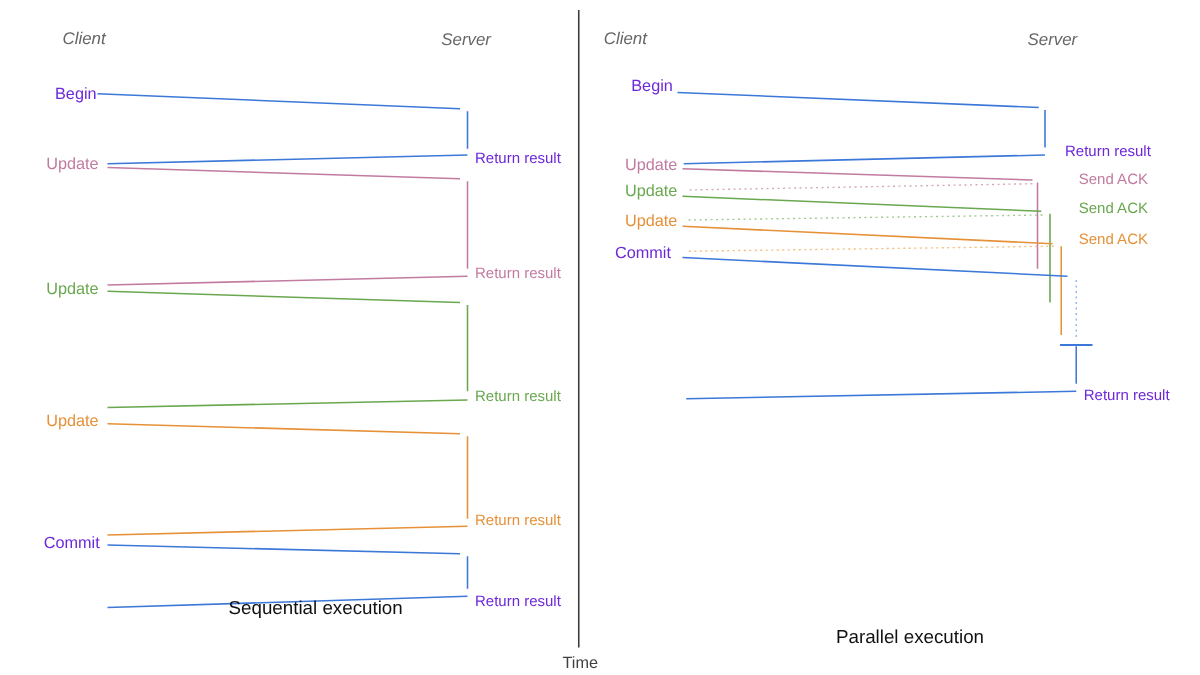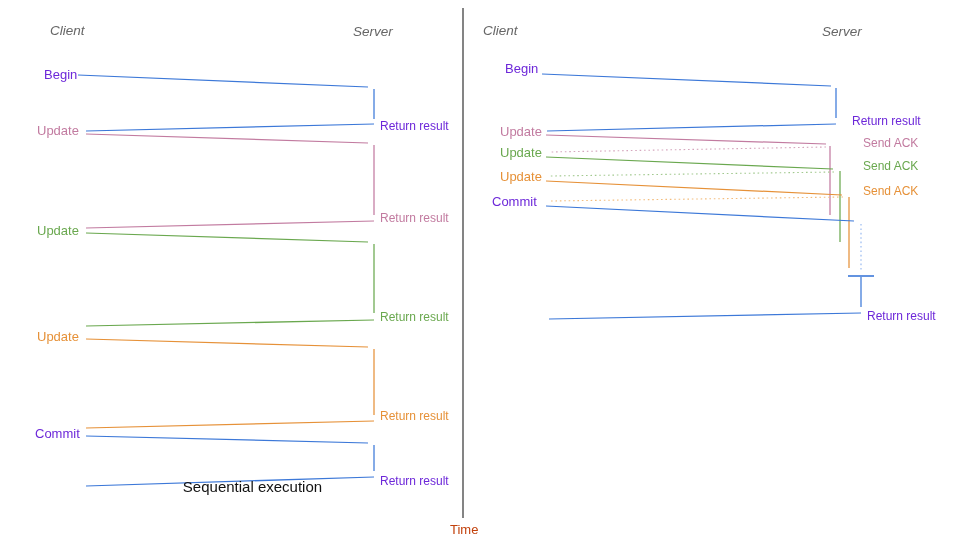--- a/index.html
+++ b/index.html
@@ -9,21 +9,21 @@
   }
   #diagram-svg{position:absolute;left:0;top:0;}
   .lbl{position:absolute;white-space:nowrap;font-size:13px;line-height:14px;}
   .hdr{font-style:italic;font-size:13.5px;color:#666666;}
   .resp{font-size:12px;}
   .ttl{font-size:15px;color:#111111;text-align:center;}
   .c-blue{color:#6d28d9;}
   .c-pink{color:#c27ba0;}
   .c-green{color:#6aa84f;}
   .c-orange{color:#e69138;}
-  .c-dark{color:#c2410c;}
+  .c-dark{color:#404040;}
   path{fill:none;stroke-width:1.25;}
   path.dash{stroke-width:1.1;stroke-dasharray:1.6 2.8;}
   path.bar{stroke-width:1.6;}
 </style>
 </head>
 <body>
 
 <div id="stage">
 
   <svg id="diagram-svg" width="960" height="540" viewBox="0 0 960 540">
@@ -127,16 +127,17 @@
   <div class="lbl c-green" style="left:500px;top:146px;">Update</div>
   <div class="lbl c-orange" style="left:500px;top:170px;">Update</div>
   <div class="lbl c-blue" style="left:492px;top:195px;">Commit</div>
 
   <div class="lbl resp c-blue" style="left:852px;top:114px;">Return result</div>
   <div class="lbl resp c-pink" style="left:863px;top:136px;">Send ACK</div>
   <div class="lbl resp c-green" style="left:863px;top:159px;">Send ACK</div>
   <div class="lbl resp c-orange" style="left:863px;top:184px;">Send ACK</div>
   <div class="lbl resp c-blue" style="left:867px;top:309px;">Return result</div>
 
+  <div class="lbl ttl" style="left:628px;top:503px;width:200px;">Parallel execution</div>
 
   <div class="lbl c-dark" style="left:450px;top:523px;">Time</div>
 
 </div>
 
 </body></html>

